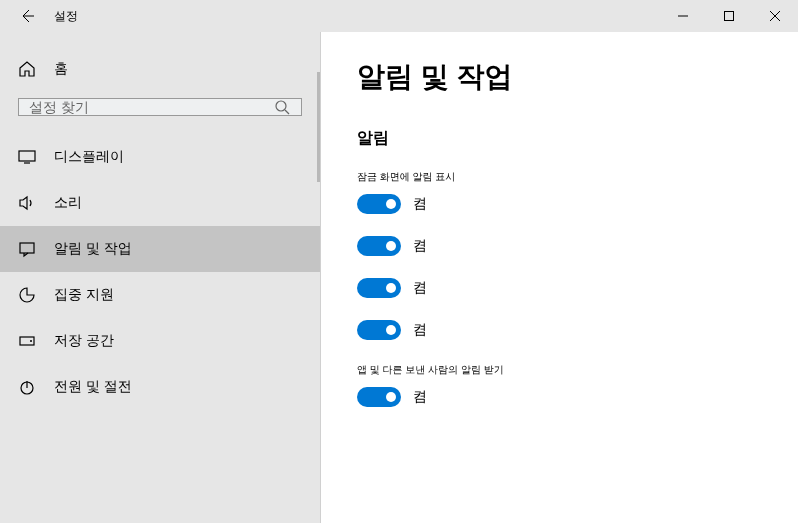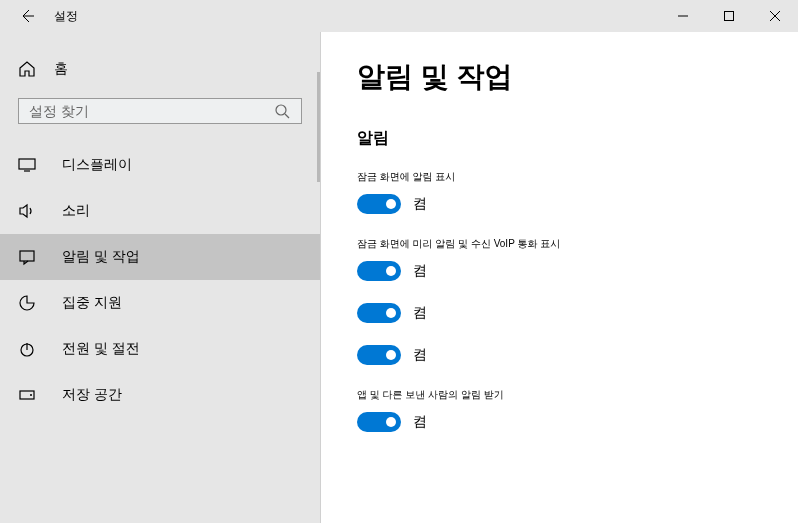--- a/index.html
+++ b/index.html
@@ -7,26 +7,26 @@
 .window { width: 100%; height: 100%; display: flex; flex-direction: column; }
 .titlebar { height: 32px; display: flex; align-items: center; background: #e6e6e6; gap: 20px; }
 .titlebar-left { display: flex; align-items: center; gap: 18px; padding-left: 18px; }
 .titlebar-title { font-size: 12px; color: #000; }
 .titlebar-controls { margin-left: auto; display: flex; }
 .titlebar-btn { width: 46px; height: 32px; display: flex; align-items: center; justify-content: center; cursor: pointer; }
 .content { flex: 1; display: flex; overflow: hidden; }
 .sidebar { width: 320px; background: #e6e6e6; padding-top: 18px; display: flex; flex-direction: column; position: relative; }
 .home-row { display: flex; align-items: center; gap: 18px; padding: 10px 18px; cursor: pointer; }
 .home-label { font-size: 14px; color: #000; }
-.search-box { margin: 10px 18px 18px 18px; height: 26px; border: 1px solid #999; background: #eef0f1; display: flex; align-items: center; padding: 0 10px; }
+.search-box { margin: 10px 18px 18px 18px; height: 18px; border: 1px solid #999; background: #eef0f1; display: flex; align-items: center; padding: 0 10px; }
 .search-input { flex: 1; border: none; background: transparent; outline: none; font-size: 14px; color: #666; }
 .search-input::placeholder { color: #666; }
 .category-header { padding: 10px 18px 14px 18px; font-size: 14px; font-weight: 600; color: #000; }
 .nav-list { display: flex; flex-direction: column; }
-.nav-item { display: flex; align-items: center; gap: 26px; padding: 14px 18px; cursor: pointer; font-size: 14px; color: #000; }
+.nav-item { display: flex; align-items: center; gap: 18px; padding: 14px 18px; cursor: pointer; font-size: 14px; color: #000; }
 .nav-item.selected { background: #c4c4c4; }
 .icon { width: 18px; height: 18px; display: flex; align-items: center; justify-content: center; flex-shrink: 0; }
 .main { flex: 1; background: #fff; padding: 26px 36px; overflow-y: auto; border-left: 1px solid #d0d0d0; }
 .page-title { font-size: 28px; font-weight: 600; margin-bottom: 32px; color: #000; }
 .section-title { font-size: 16px; font-weight: 600; margin-bottom: 20px; color: #000; }
 .setting-group { margin-bottom: 22px; }
 .setting-label { font-size: 10px; color: #000; margin-bottom: 10px; line-height: 1.5; max-width: 380px; }
 .toggle-row { display: flex; align-items: center; gap: 12px; }
 .toggle { width: 44px; height: 20px; border-radius: 10px; background: #0078d4; position: relative; cursor: pointer; }
 .toggle::after { content: ''; position: absolute; width: 10px; height: 10px; border-radius: 50%; background: #fff; top: 5px; right: 5px; }
@@ -120,53 +120,52 @@
           <span class="icon">
             <svg width="18" height="18" viewBox="0 0 18 18">
                 <path d="M9 2 A7 7 0 1 0 16 9 L9 9 Z" stroke="#000" stroke-width="1.2" fill="none"></path>
               </svg>
           </span>
           <span>집중 지원</span>
         </div>
         <div class="nav-item">
           <span class="icon">
             <svg width="18" height="18" viewBox="0 0 18 18">
+                <rect x="2" y="5" width="14" height="8" stroke="#000" stroke-width="1.2" fill="none"></rect>
+                <circle cx="13" cy="9" r="1" fill="#000"></circle>
+              </svg>
+          </span>
+          <span>저장 공간</span>
+        </div>
+        <div class="nav-item">
+          <span class="icon">
+            <svg width="18" height="18" viewBox="0 0 18 18">
                 <circle cx="9" cy="10" r="6" stroke="#000" stroke-width="1.2" fill="none"></circle>
                 <path d="M9 3 L9 10" stroke="#000" stroke-width="1.2"></path>
               </svg>
           </span>
           <span>전원 및 절전</span>
-        </div>
-        <div class="nav-item">
-          <span class="icon">
-            <svg width="18" height="18" viewBox="0 0 18 18">
-                <rect x="2" y="5" width="14" height="8" stroke="#000" stroke-width="1.2" fill="none"></rect>
-                <circle cx="13" cy="9" r="1" fill="#000"></circle>
-              </svg>
-          </span>
-          <span>저장 공간</span>
         </div>
       </div>
       <div class="scrollbar-thumb"></div>
     </div>
 
     <div class="main">
       <h1 class="page-title">알림 및 작업</h1>
       <h2 class="section-title">알림</h2>
 
       <div class="setting-group">
         <div class="setting-label">잠금 화면에 알림 표시</div>
         <div class="toggle-row">
           <div class="toggle"></div>
           <span class="toggle-text">켬</span>
         </div>
       </div>
 
       <div class="setting-group">
-        <div class="setting-label">잠금 화면에 미리 알림 및 수신 VoIP 통화 표시</div>
         <div class="toggle-row">
           <div class="toggle"></div>
           <span class="toggle-text">켬</span>
         </div>
       </div>
 
       <div class="setting-group">
         <div class="toggle-row">
           <div class="toggle"></div>
           <span class="toggle-text">켬</span>

